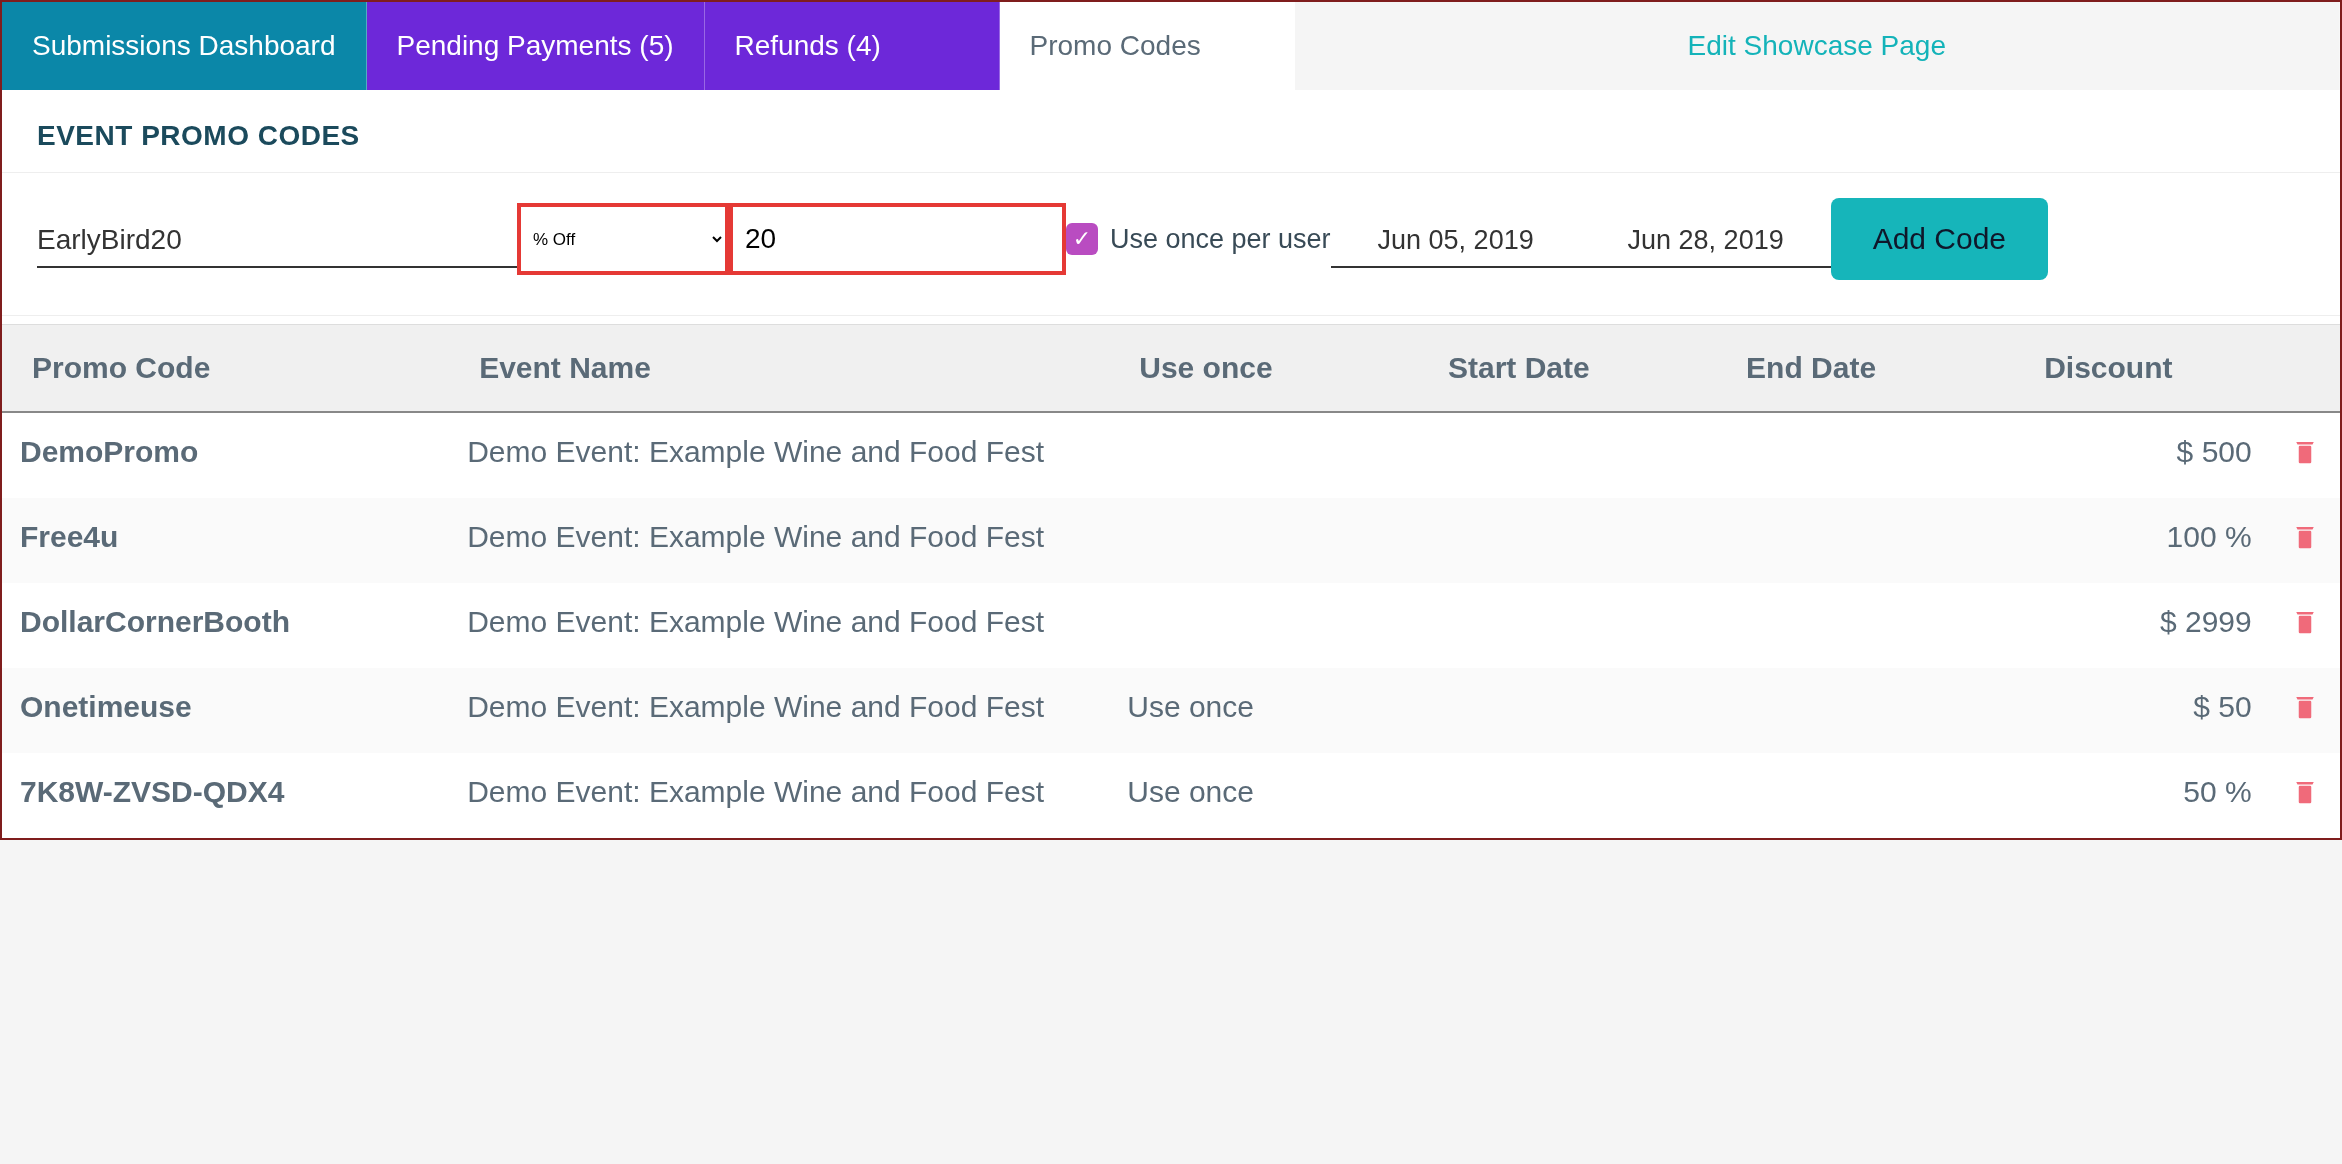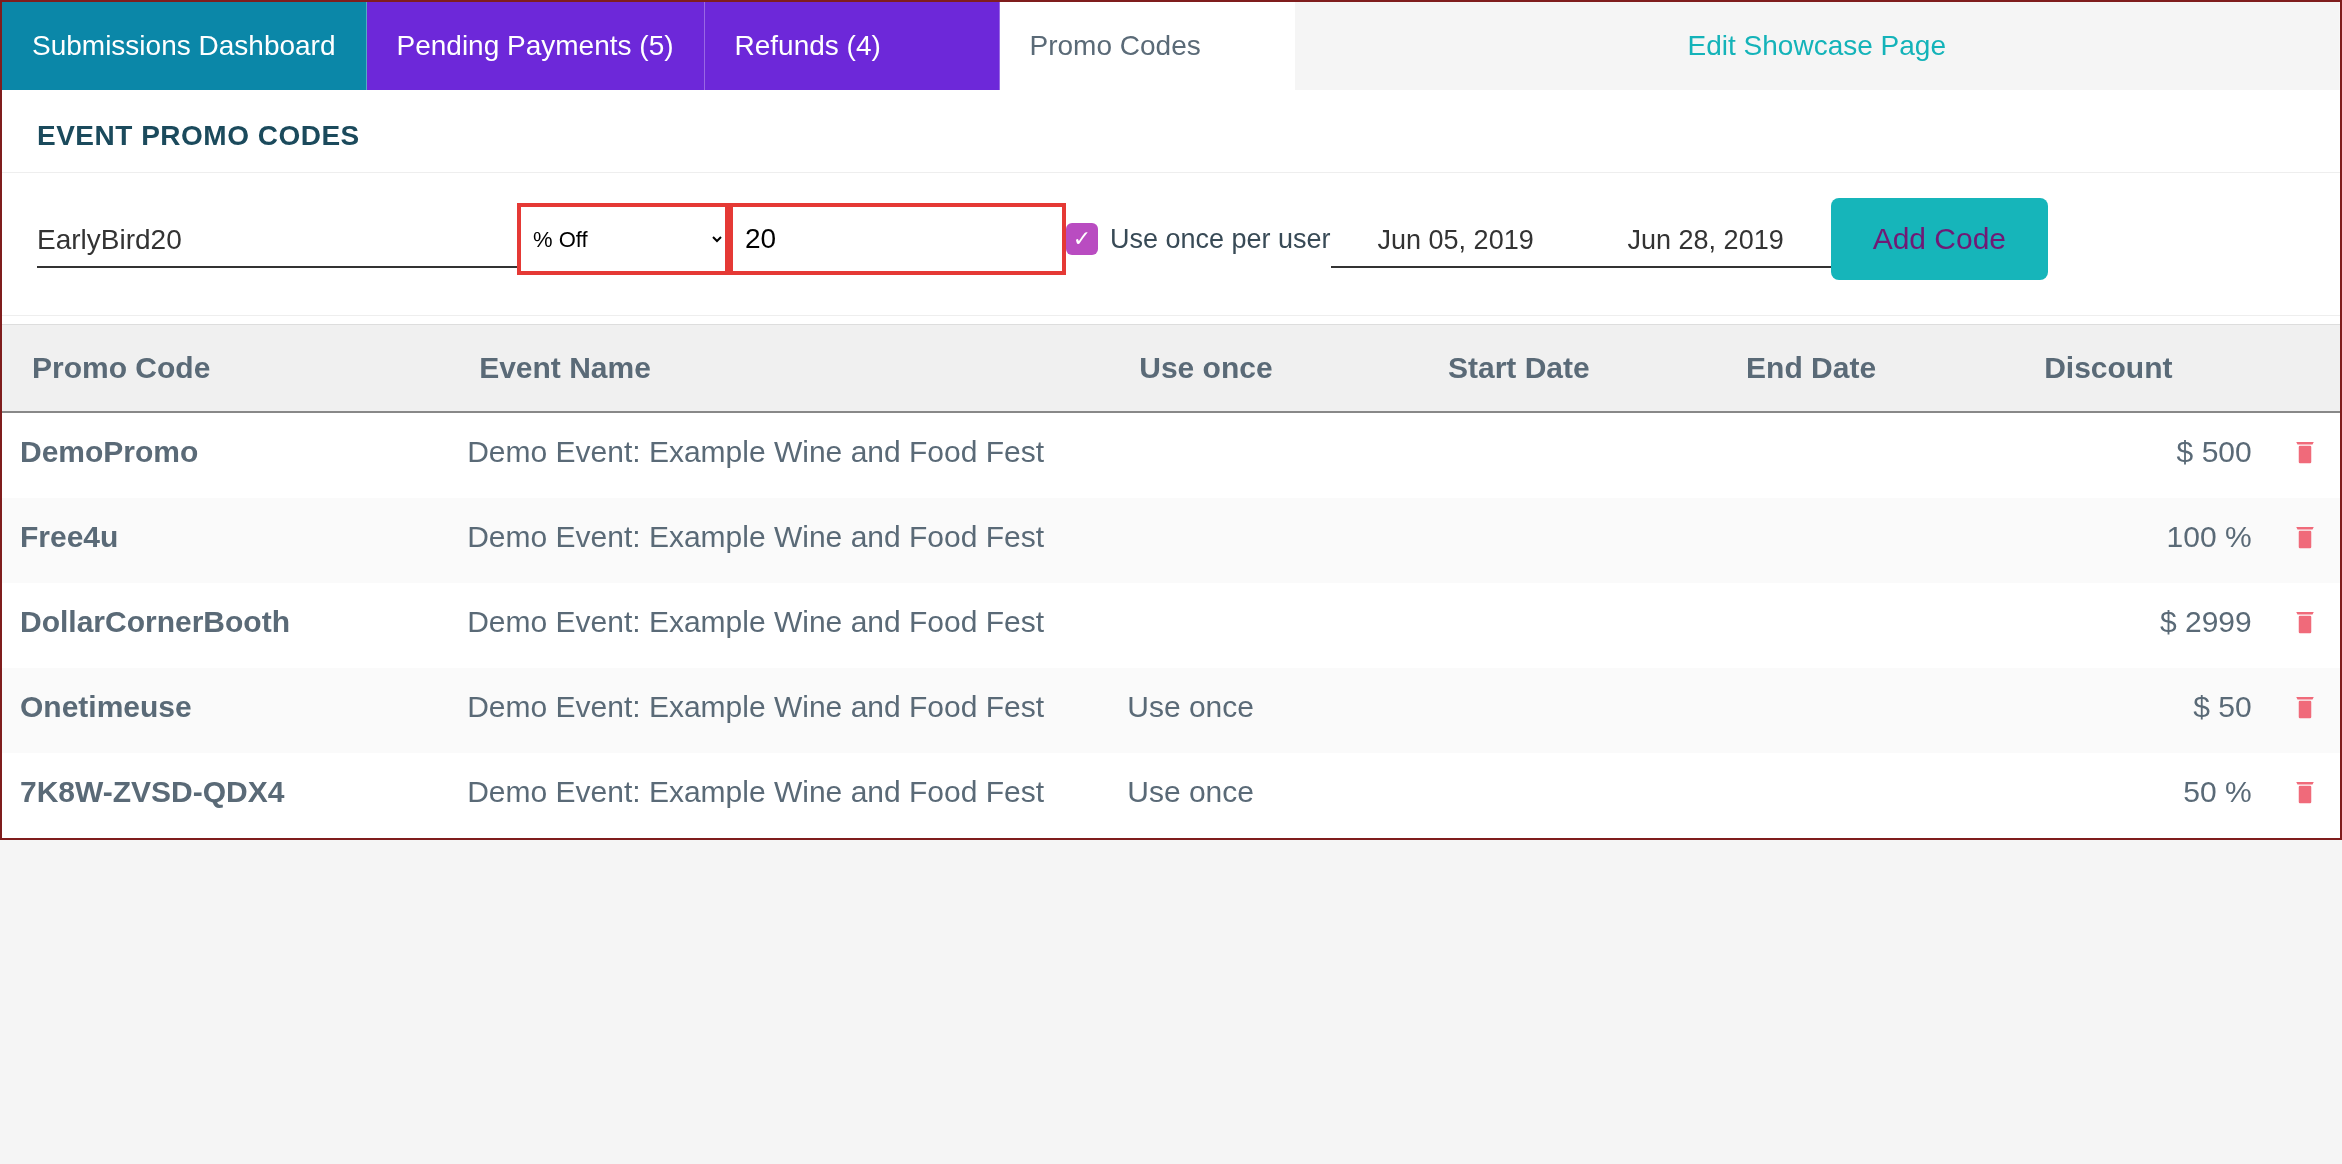--- a/index.html
+++ b/index.html
@@ -59,21 +59,21 @@
   .highlight-box {
     border: 4px solid #e53935;
     display:inline-flex;
     align-items:center;
     background:#fff;
   }
   .select-wrap { width: 212px; height: 72px; }
   .select-wrap select {
     width: 100%; height:100%;
     border: none;
-    font-size: 22px;
+    font-size: 17px;
     padding: 0 8px;
     background:#fff;
     appearance: auto;
   }
   .amount-wrap { width: 337px; height:72px; padding: 0 12px; }
   .amount-wrap input {
     width:100%; height:100%;
     border:none; font-size:28px;
     outline:none;
   }
@@ -84,21 +84,21 @@
   .checkbox {
     width:32px; height:32px;
     background: #b94cc1;
     border-radius:6px;
     display:flex; align-items:center; justify-content:center;
     color:#fff; font-size:22px;
   }
   .date-input { width: 250px; text-align:center; font-size:27px; }
   .add-btn {
     background:#16b5ba;
-    color:#701a75;
+    color:#0f172a;
     border:none;
     border-radius:8px;
     font-size:30px;
     padding: 24px 42px;
     cursor:pointer;
   }
   table { width:100%; border-collapse: collapse; margin-top: 8px; }
   thead th {
     background:#f0f0f0;
     color:#5a6a77;

